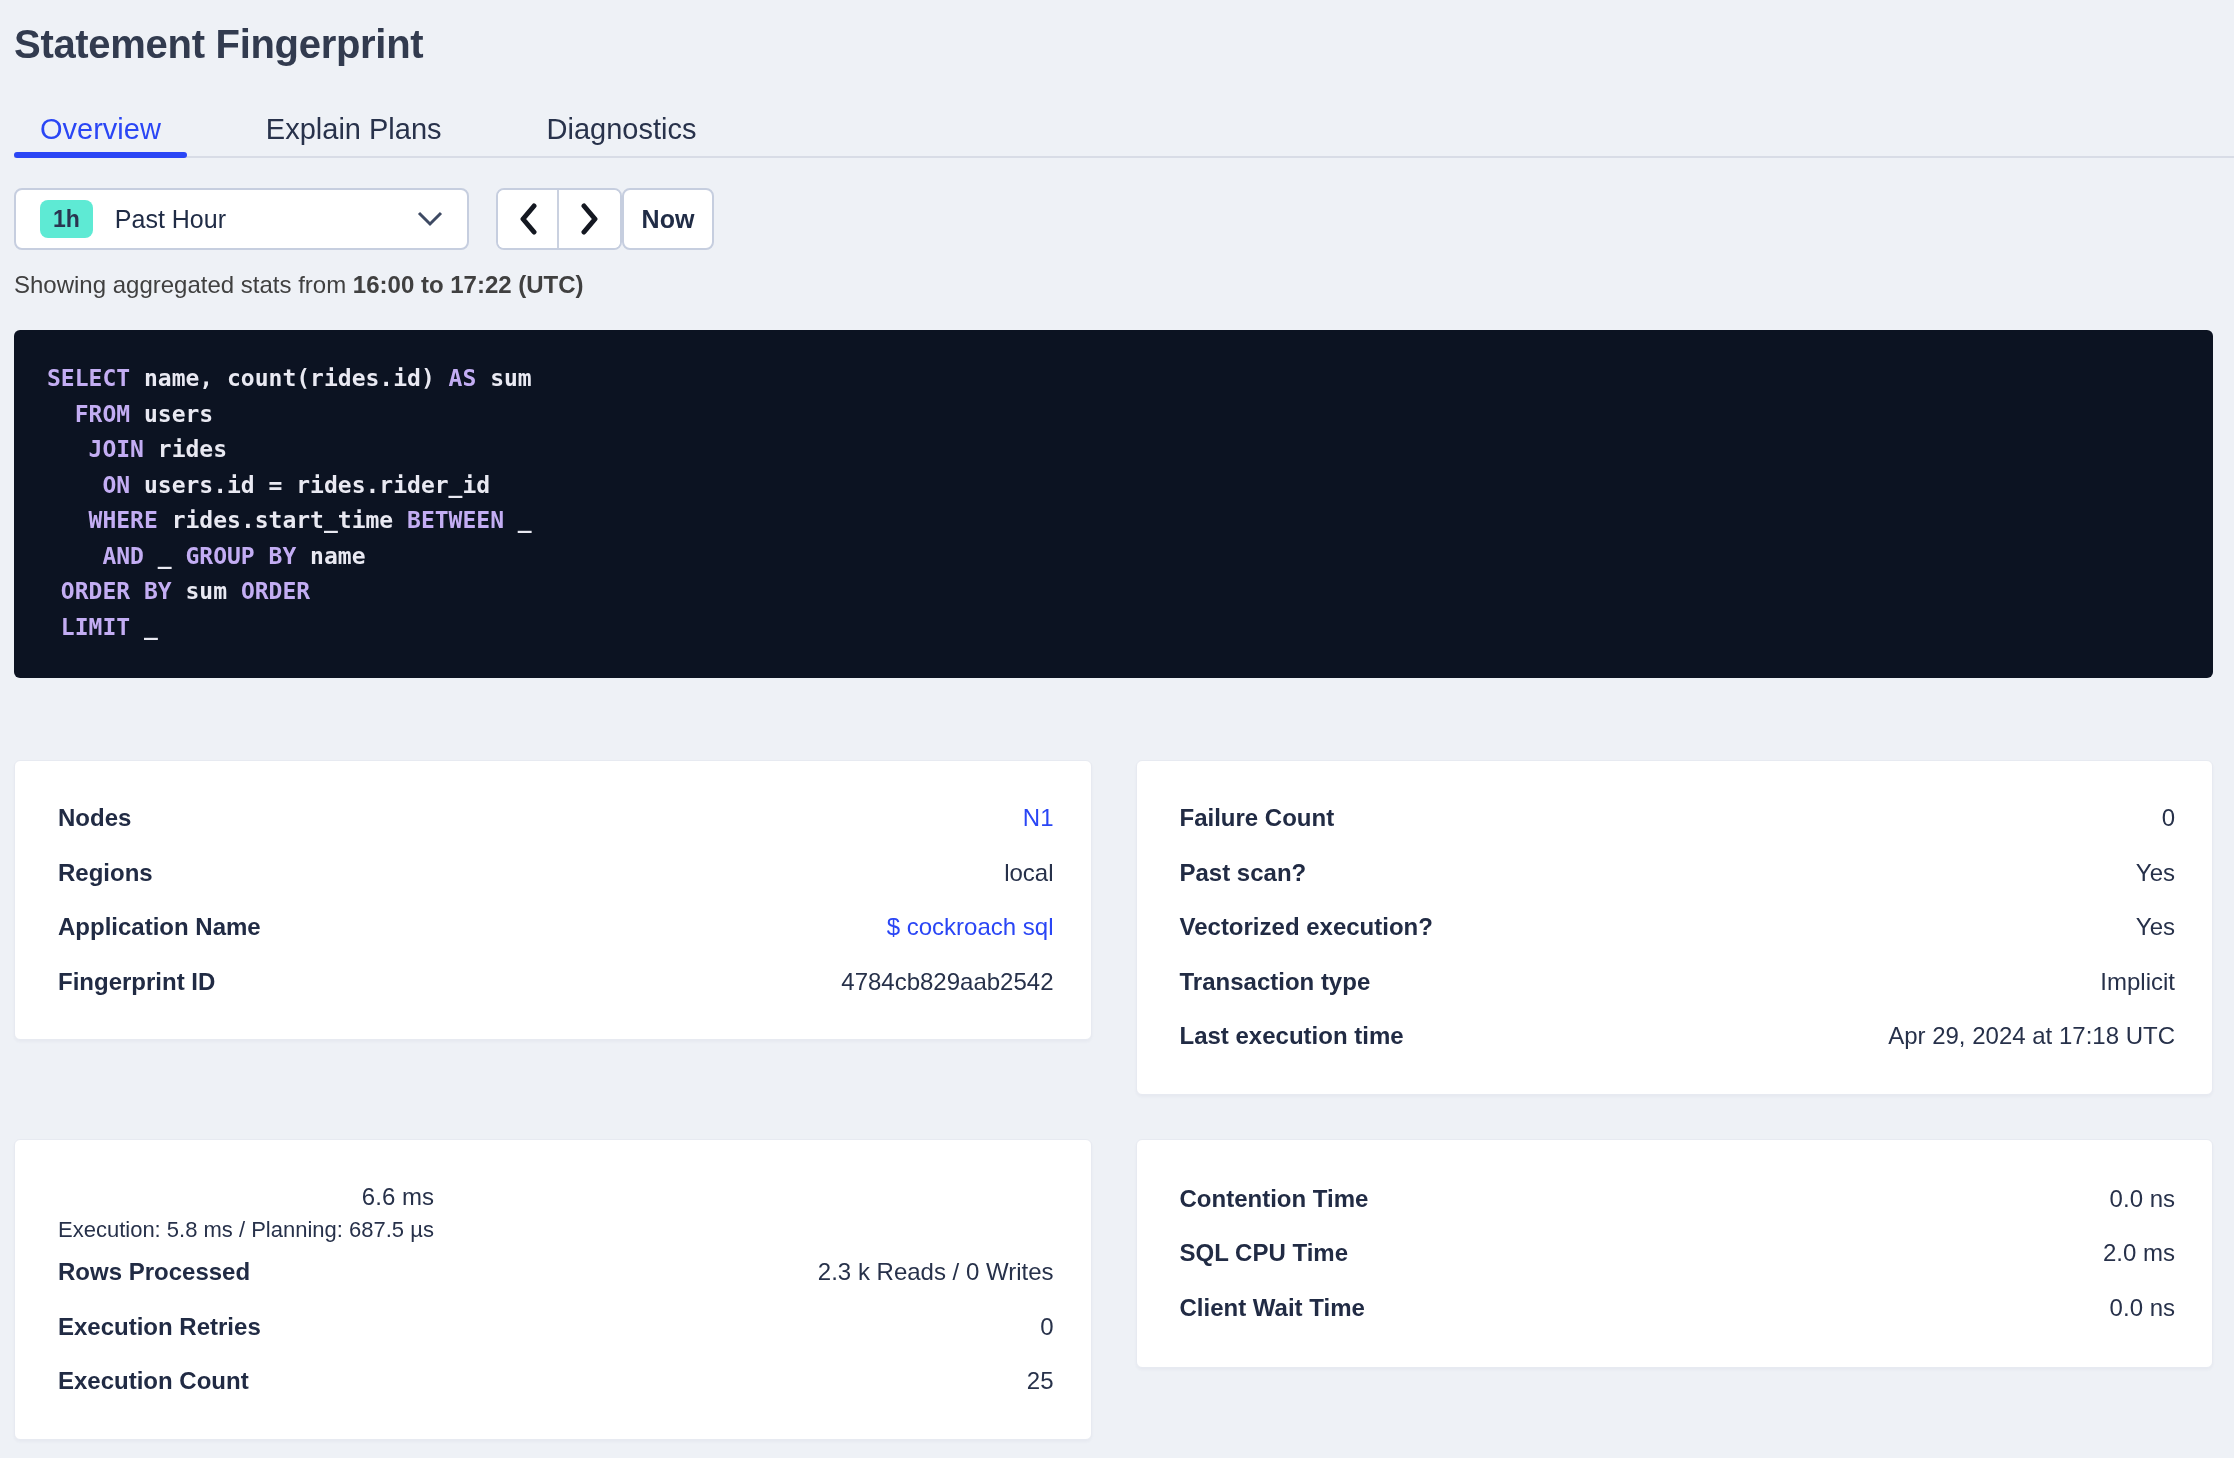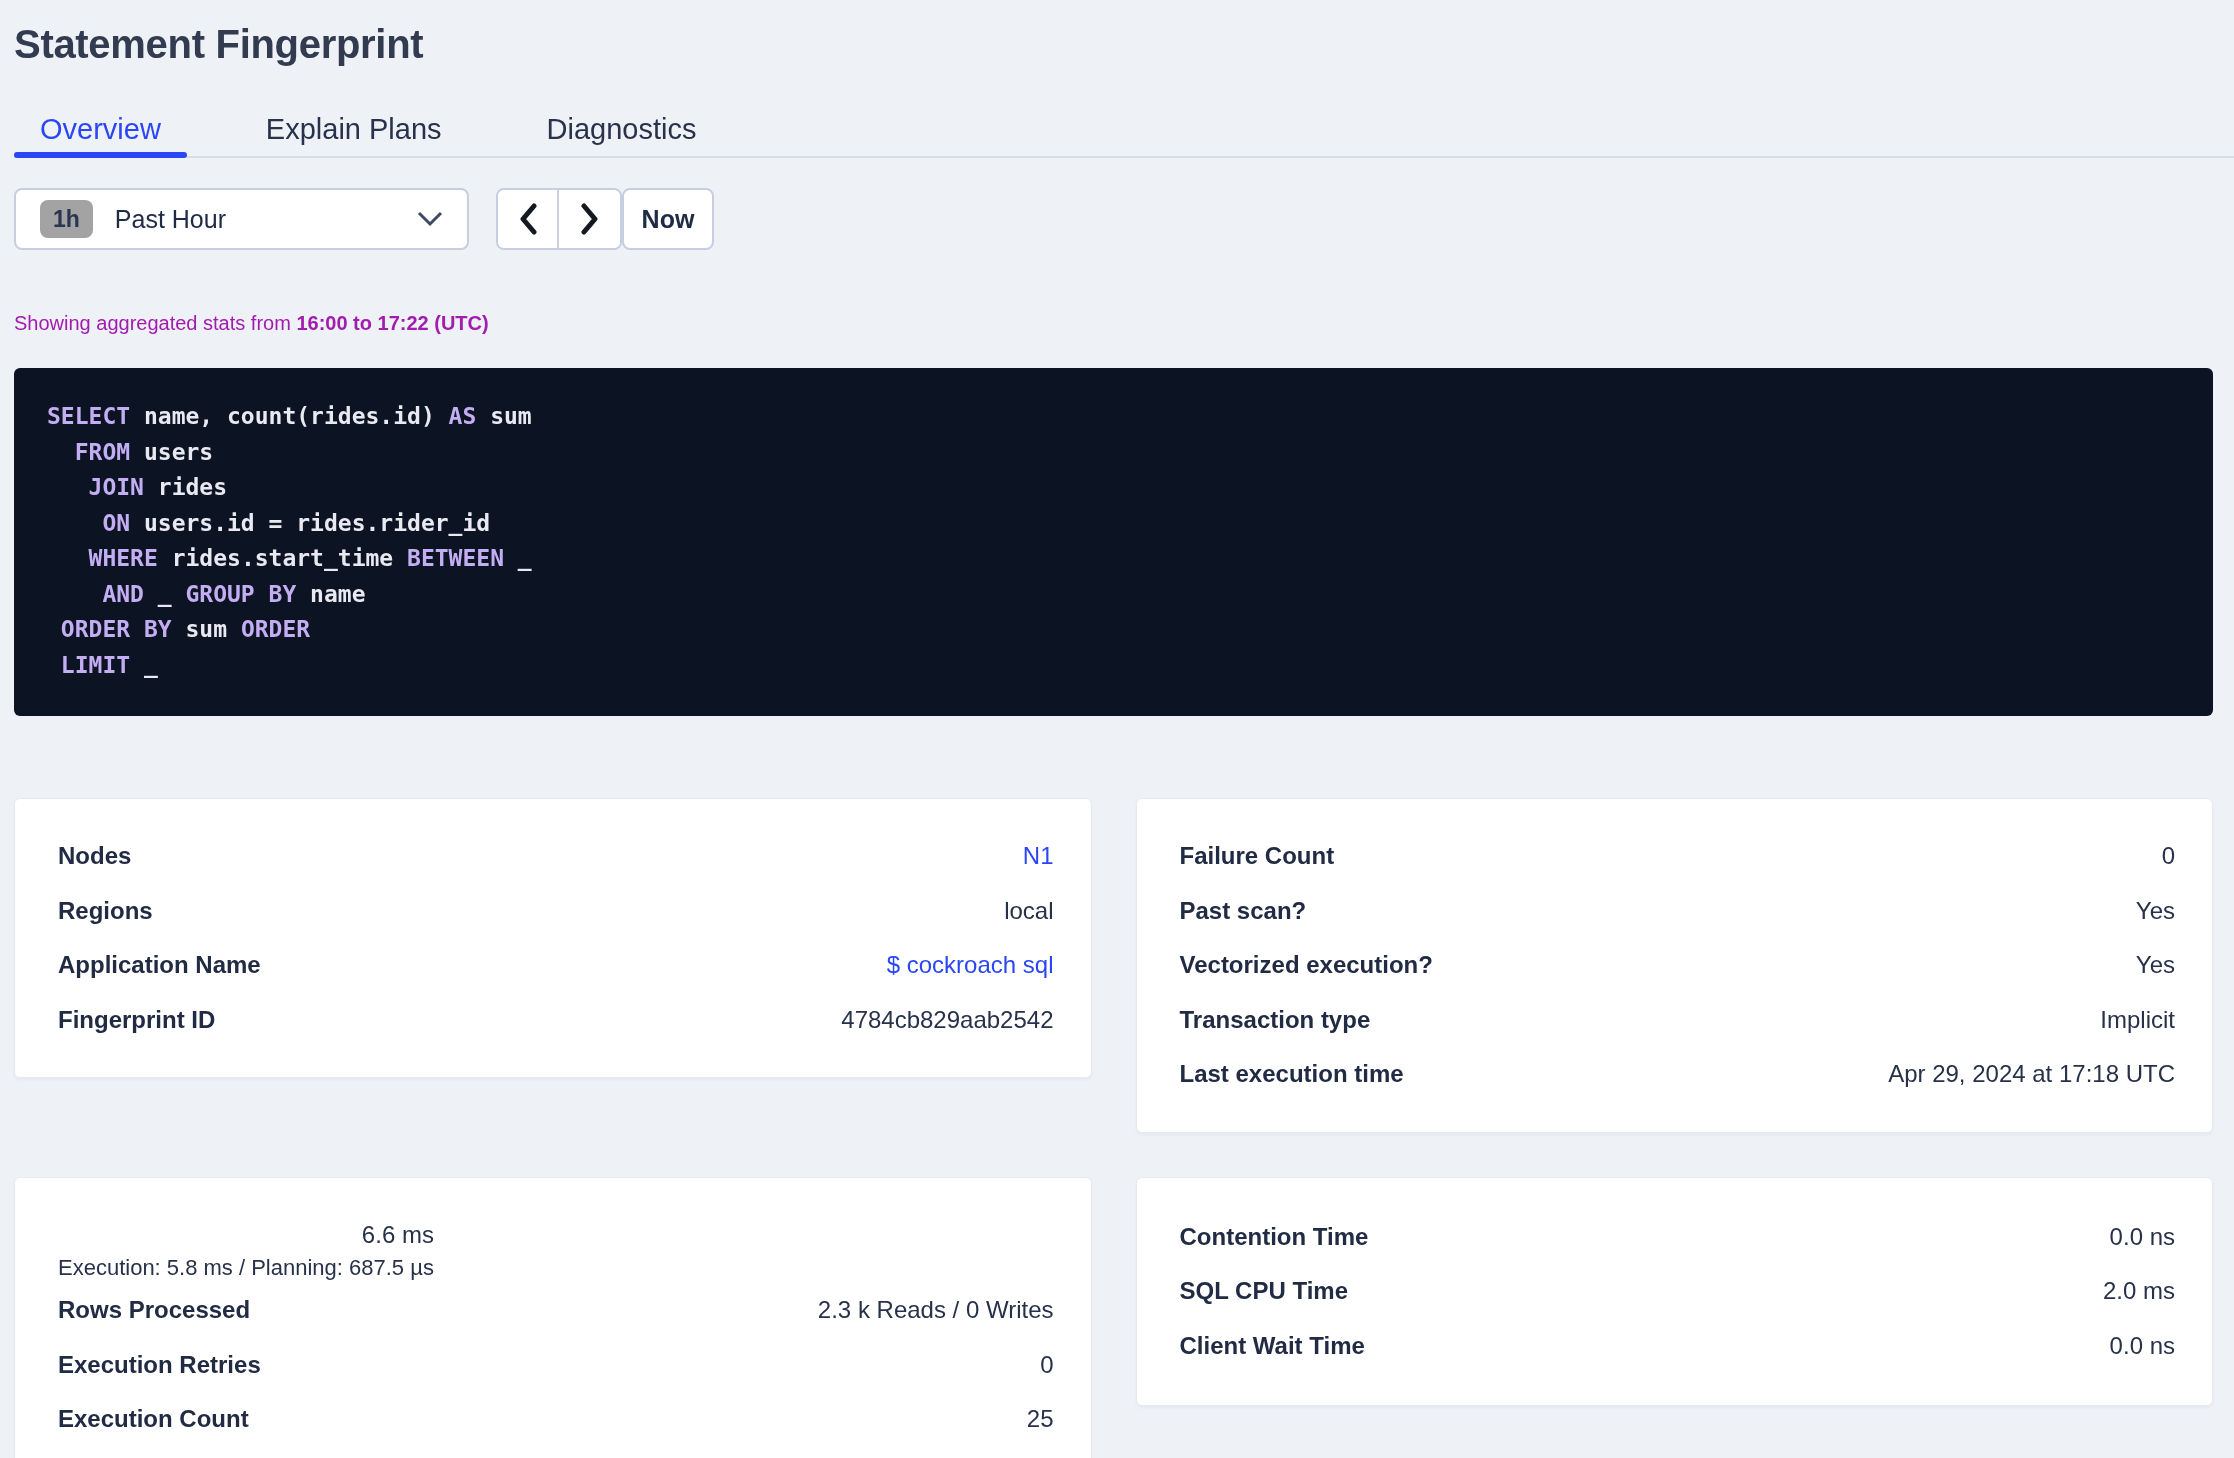--- a/index.html
+++ b/index.html
@@ -31,21 +31,21 @@
   }
 
   
   .controls{display:flex;align-items:center;margin-top:30px;}
   .time-select{
     width:455px;height:62px;box-sizing:border-box;background:#fff;
     border:2px solid #c6cedf;border-radius:8px;
     display:flex;align-items:center;padding:0 24px;cursor:pointer;
   }
   .range-badge{
-    background:#a3a3a3;border-radius:8px;padding:0 13px;height:38px;
+    background:#5eead4;border-radius:8px;padding:0 13px;height:38px;
     line-height:38px;font-size:23px;font-weight:700;color:#2a3550;
   }
   .range-label{margin-left:22px;font-size:25px;color:#202c46;}
   .time-select svg{margin-left:auto;}
   .arrow-group{
     display:flex;margin-left:27px;height:62px;box-sizing:border-box;
     background:#fff;border:2px solid #c6cedf;border-radius:8px;overflow:hidden;
   }
   .arrow-btn{
     width:61px;display:flex;align-items:center;justify-content:center;
@@ -53,21 +53,21 @@
   }
   .arrow-btn.prev{border-right:2px solid #cad1e0;}
   .now-btn{
     margin-left:0;width:92px;height:62px;box-sizing:border-box;
     background:#fff;border:2px solid #c6cedf;border-radius:8px;
     font-family:"Liberation Sans",sans-serif;
     font-size:25px;font-weight:600;color:#202c46;cursor:pointer;
     display:flex;align-items:center;justify-content:center;
   }
 
-  .agg-note{margin-top:60px;font-size:20px;color:#a21caf;line-height:26px;}
+  .agg-note{margin-top:22px;font-size:24px;color:#404040;line-height:26px;}
   .agg-note .bold{font-weight:700;}
 
   
   .sql-box{
     margin-top:32px;height:348px;box-sizing:border-box;
     background:#0c1322;border-radius:6px;
     padding:31px 30px 31px 33px;
   }
   .code-line{
     font-family:"DejaVu Sans Mono","Liberation Mono",monospace;

